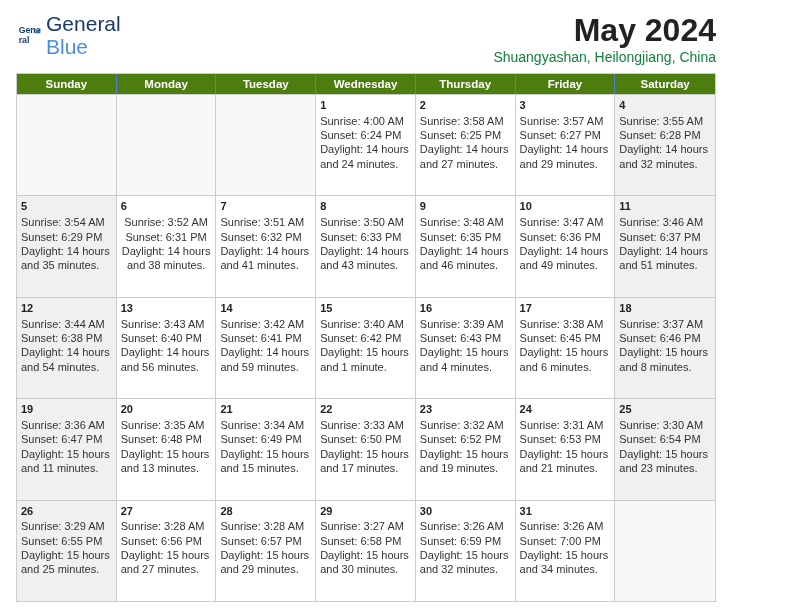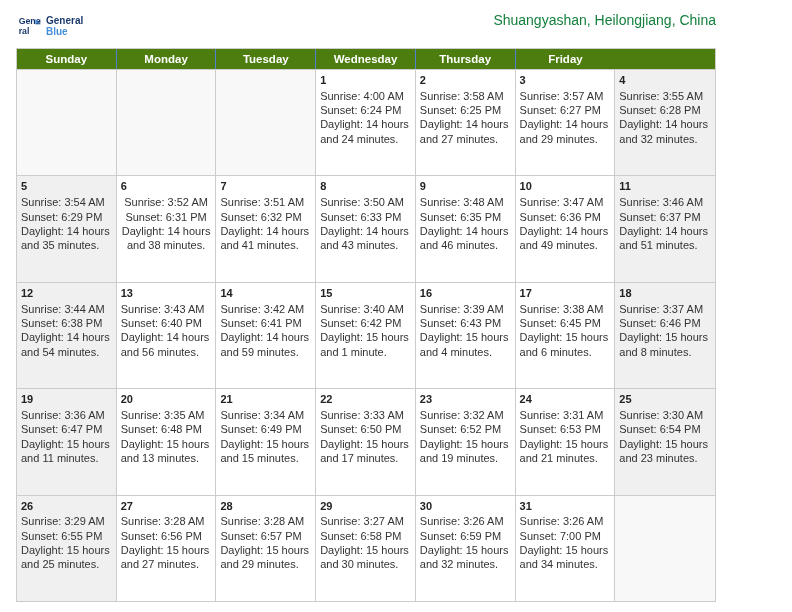--- a/index.html
+++ b/index.html
@@ -22,22 +22,22 @@
       justify-content: space-between;
       align-items: flex-start;
       margin-bottom: 8px;
     }
     .logo {
       display: flex;
       align-items: center;
       gap: 0;
     }
     .logo-text {
-      font-size: 10px;
-      font-weight: bold;
+      font-size: 21px;
+      font-weight: normal;
       color: #1a3a6b;
       line-height: 1.1;
     }
     .logo-text span {
       color: #4a90d9;
     }
     .logo-icon {
       width: 28px;
       height: 28px;
       margin-right: 2px;
@@ -124,32 +124,34 @@
         <polygon points="22,14 28,14 28,8" fill="#1a3a6b" opacity="0.5"></polygon>
       </svg>
       <div>
         <div class="logo-text">
           <span style="color:#1a3a6b">Gene</span><span style="color:#1a3a6b">ral</span><br>
           <span style="color:#4a90d9">Blue</span>
         </div>
       </div>
     </div>
     <div class="title-block">
+      <div class="month-title">May 2024</div>
       <div class="location">Shuangyashan, Heilongjiang, China</div>
     </div>
   </div>
 
   <div class="calendar">
     <div class="cal-header-row">
     <div class="cal-header-cell">Sunday</div>
         <div class="cal-header-cell">Monday</div>
         <div class="cal-header-cell">Tuesday</div>
         <div class="cal-header-cell">Wednesday</div>
         <div class="cal-header-cell">Thursday</div>
         <div class="cal-header-cell">Friday</div>
+        <div class="cal-header-cell">Saturday</div>
       </div>
     <div class="cal-body">
     <div class="cal-row">
           <div class="cal-cell empty"></div>
           <div class="cal-cell empty"></div>
           <div class="cal-cell empty"></div>
           <div class="cal-cell">
             <span class="day-num">1</span>
             <div class="cell-info" style="white-space: pre-line;">Sunrise: 4:00 AM
 Sunset: 6:24 PM

